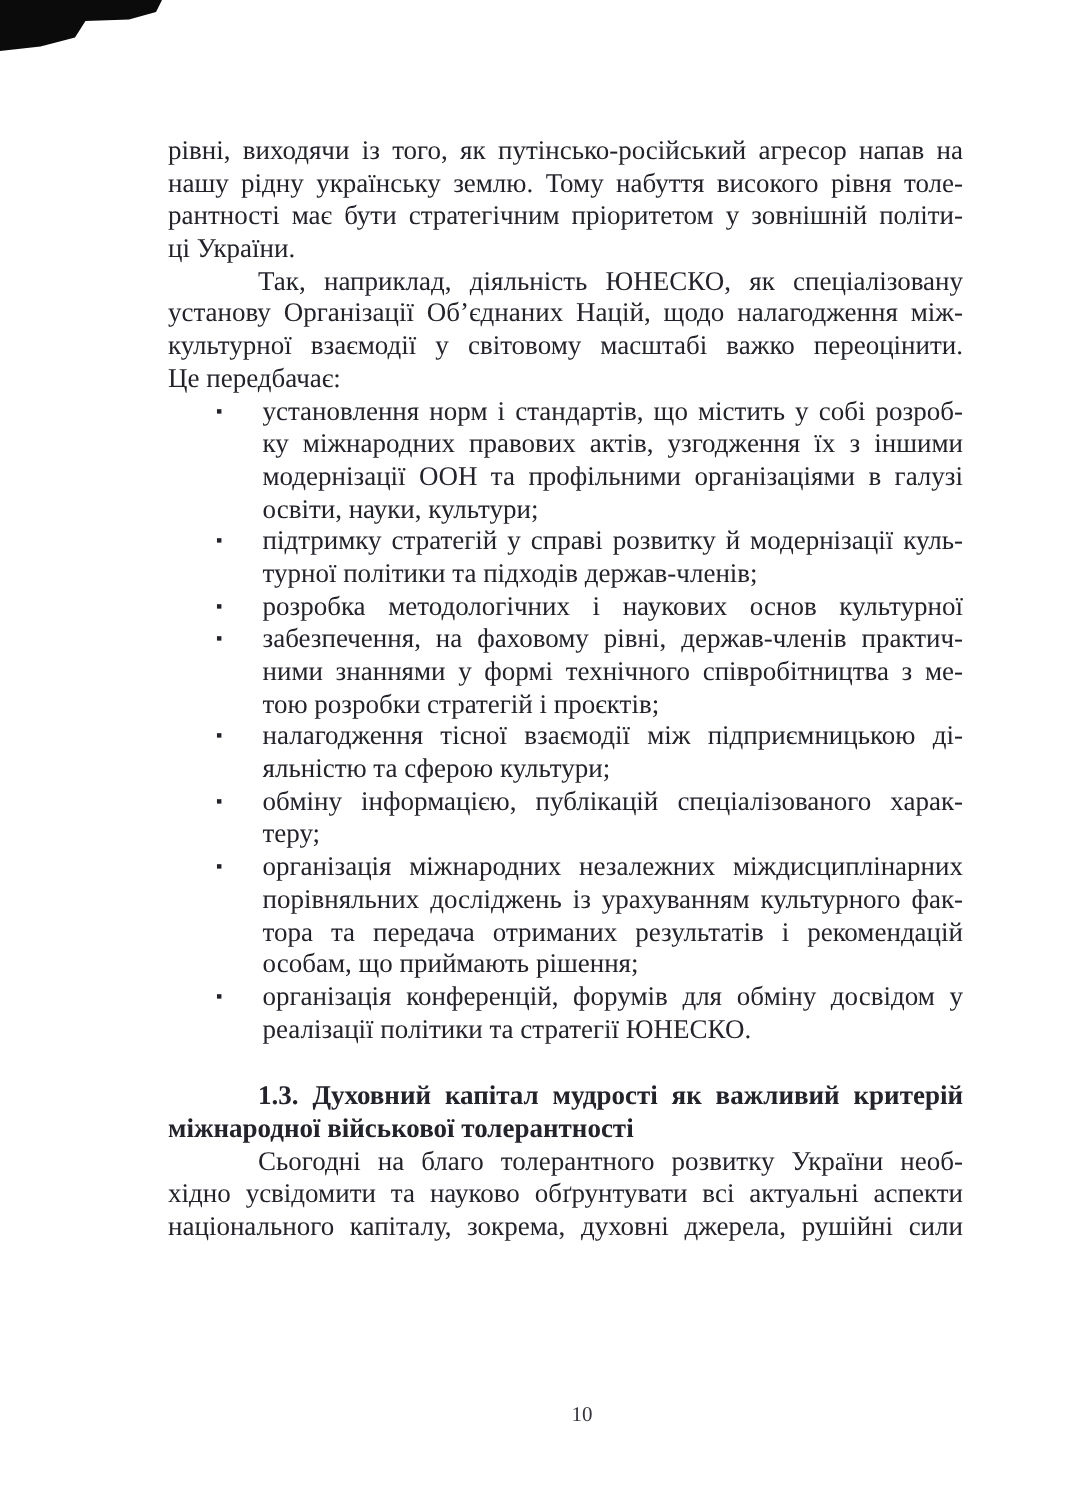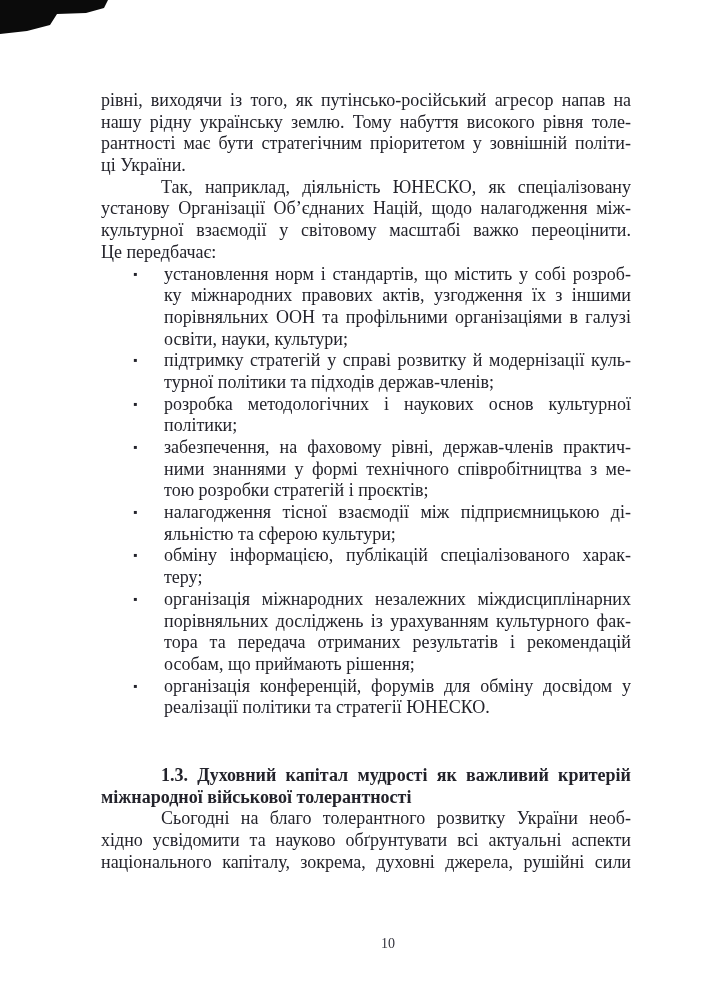--- a/index.html
+++ b/index.html
@@ -13,21 +13,21 @@
     color: #23232b;
     overflow: hidden;
   }
   .corner-artifact {
     position: absolute;
     top: 0;
     left: 0;
   }
   .textblock {
     position: absolute;
-    left: 101px;
+    left: 112px;
     top: 90px;
     width: 530px;
     font-size: 18px;
   }
   .line {
     line-height: 21.7px;
     height: 21.7px;
     overflow: hidden;
     text-align: justify;
     text-align-last: justify;
@@ -38,21 +38,21 @@
   .para.indent .line:first-child { text-indent: 60px; }
   .bullets { list-style: none; margin: 0; padding: 0; }
   .bullet-item { position: relative; padding-left: 63px; }
   .bullet-marker {
     position: absolute;
     left: 32px;
     top: 0;
     font-size: 12px;
     line-height: 21.7px;
   }
-  .heading { margin-top: 46px; font-weight: bold; }
+  .heading { margin-top: 23px; font-weight: bold; }
   .heading-line1 {
     text-indent: 60px;
     line-height: 21.7px;
     height: 21.7px;
     overflow: hidden;
     text-align: justify;
     text-align-last: justify;
   }
   .heading-line2 { line-height: 21.7px; height: 21.7px; overflow: hidden; }
   .pageno {
@@ -90,36 +90,35 @@
         <div class="line">культурної взаємодії у світовому масштабі важко переоцінити.</div>
         <div class="line line-last">Це передбачає:</div>
       </div>
 
     <ul class="bullets">
       <li class="bullet-item">
         <span class="bullet-marker">▪</span>
         <div>
             <div class="line">установлення норм і стандартів, що містить у собі розроб-</div>
             <div class="line">ку міжнародних правових актів, узгодження їх з іншими</div>
-            <div class="line">порівняльних ООН та профільними організаціями в галузі</div>
+            <div class="line">модернізації ООН та профільними організаціями в галузі</div>
             <div class="line line-last">освіти, науки, культури;</div>
           </div>
       </li>
       <li class="bullet-item">
         <span class="bullet-marker">▪</span>
         <div>
             <div class="line">підтримку стратегій у справі розвитку й модернізації куль-</div>
             <div class="line line-last">турної політики та підходів держав-членів;</div>
           </div>
       </li>
       <li class="bullet-item">
         <span class="bullet-marker">▪</span>
         <div>
             <div class="line">розробка методологічних і наукових основ культурної</div>
-            <div class="line line-last">політики;</div>
           </div>
       </li>
       <li class="bullet-item">
         <span class="bullet-marker">▪</span>
         <div>
             <div class="line">забезпечення, на фаховому рівні, держав-членів практич-</div>
             <div class="line">ними знаннями у формі технічного співробітництва з ме-</div>
             <div class="line line-last">тою розробки стратегій і проєктів;</div>
           </div>
       </li>

